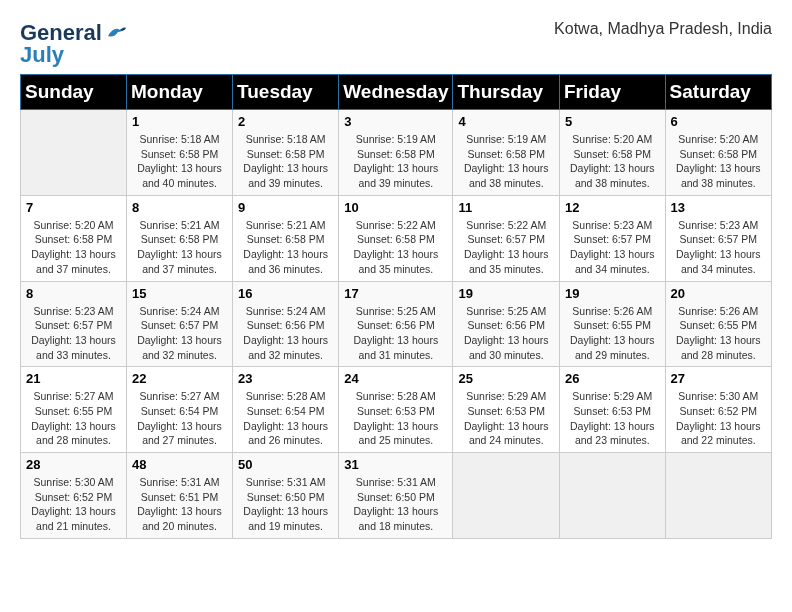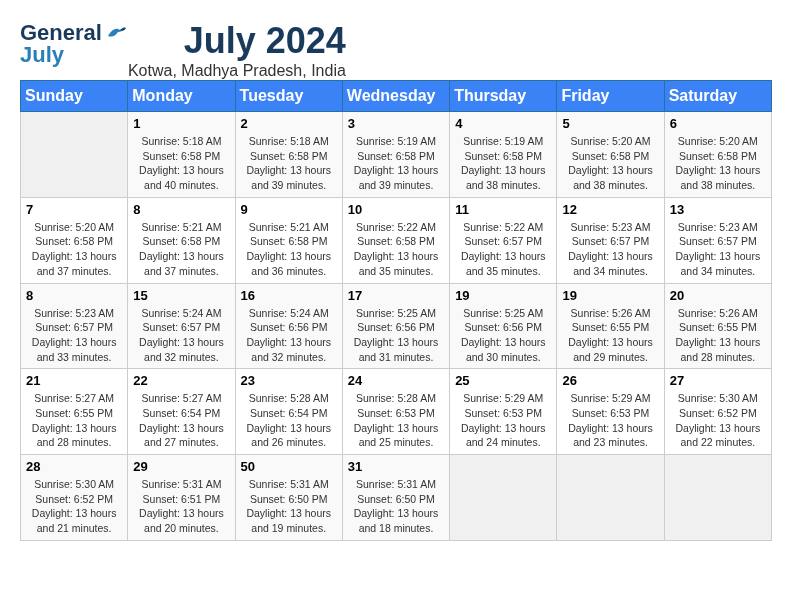--- a/index.html
+++ b/index.html
@@ -5,22 +5,23 @@
     * { box-sizing: border-box; margin: 0; padding: 0; }
     body {
       font-family: Arial, sans-serif;
       background: #fff;
       width: 792px;
       min-height: 612px;
       padding: 20px;
     }
     .header {
       display: flex;
+      justify-content: space-between;
       align-items: flex-start;
-      margin-bottom: 0;
+      margin-bottom: 6px;
     }
     .logo {
       display: flex;
       flex-direction: column;
       align-items: flex-start;
     }
     .title-block {
       text-align: right;
     }
     .month-year {
@@ -31,25 +32,25 @@
     .location {
       font-size: 16px;
       color: #333;
     }
     table {
       width: 100%;
       border-collapse: collapse;
       font-size: 11px;
     }
     thead tr th {
-      background: #3b82f6;
+      background: #000000;
       color: #fff;
       padding: 6px 4px;
       text-align: left;
-      font-size: 16px;
+      font-size: 19px;
       font-weight: bold;
       border: 1px solid #2471a3;
     }
     tbody tr td {
       border: 1px solid #ccc;
       vertical-align: top;
       padding: 4px 5px;
       min-height: 80px;
       width: 107px;
     }
@@ -83,21 +84,20 @@
     <div style="display:flex;align-items:center;gap:4px;">
       <span style="font-size:22px;font-weight:bold;color:#1a3a5c;">General</span>
       <svg width="22" height="18" viewBox="0 0 22 18">
         <path d="M2,12 Q8,2 14,6 Q18,2 20,4 Q16,8 12,8 Q8,14 2,12Z" fill="#2980b9"></path>
         <path d="M14,6 Q16,4 20,4 Q18,8 14,6Z" fill="#1a3a5c"></path>
       </svg>
     </div>
     <span style="font-size:22px;font-weight:bold;color:#2980b9;margin-top:-4px;">July</span>
   </div>
   <div class="title-block">
-    <div class="month-year">July 2024</div>
     <div class="location">Kotwa, Madhya Pradesh, India</div>
   </div>
 </div>
 
 <table>
   <thead>
     <tr>
       <th>Sunday</th>
       <th>Monday</th>
       <th>Tuesday</th>
@@ -280,21 +280,21 @@
         </td>
       </tr>
       <tr>
         <td>
           <span class="day-num">28</span>
           <div class="cell-content" style="white-space: pre-line;">Sunrise: 5:30 AM
 Sunset: 6:52 PM
 Daylight: 13 hours and 21 minutes.</div>
         </td>
         <td>
-          <span class="day-num">29</span>
+          <span class="day-num">48</span>
           <div class="cell-content" style="white-space: pre-line;">Sunrise: 5:31 AM
 Sunset: 6:51 PM
 Daylight: 13 hours and 20 minutes.</div>
         </td>
         <td>
           <span class="day-num">50</span>
           <div class="cell-content" style="white-space: pre-line;">Sunrise: 5:31 AM
 Sunset: 6:50 PM
 Daylight: 13 hours and 19 minutes.</div>
         </td>

